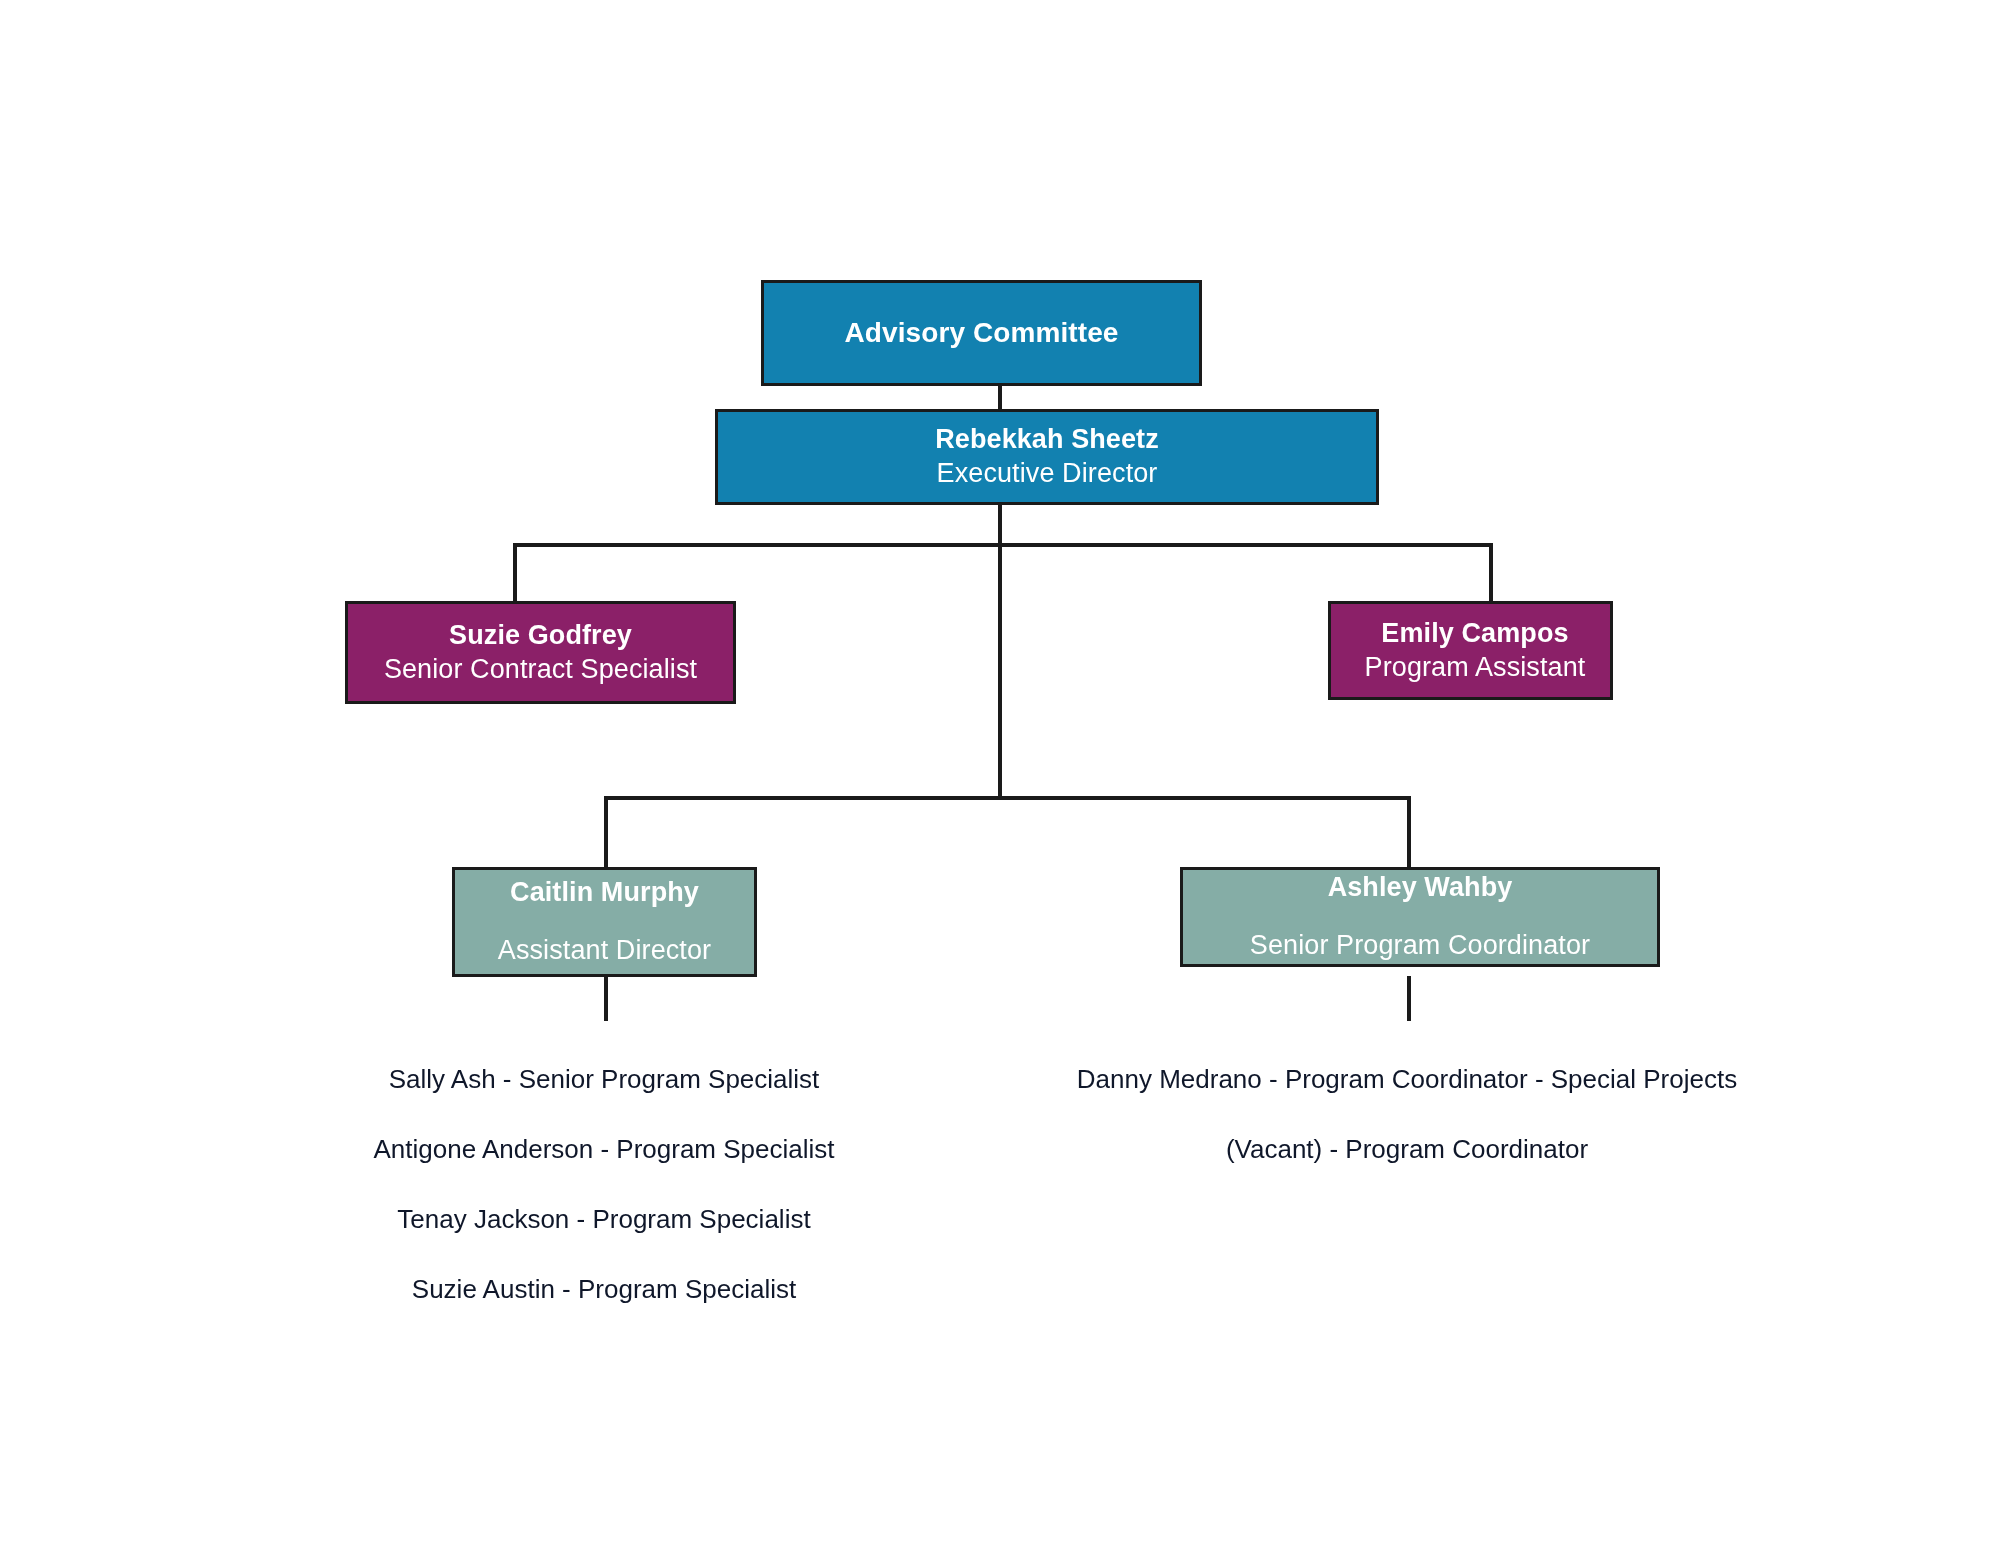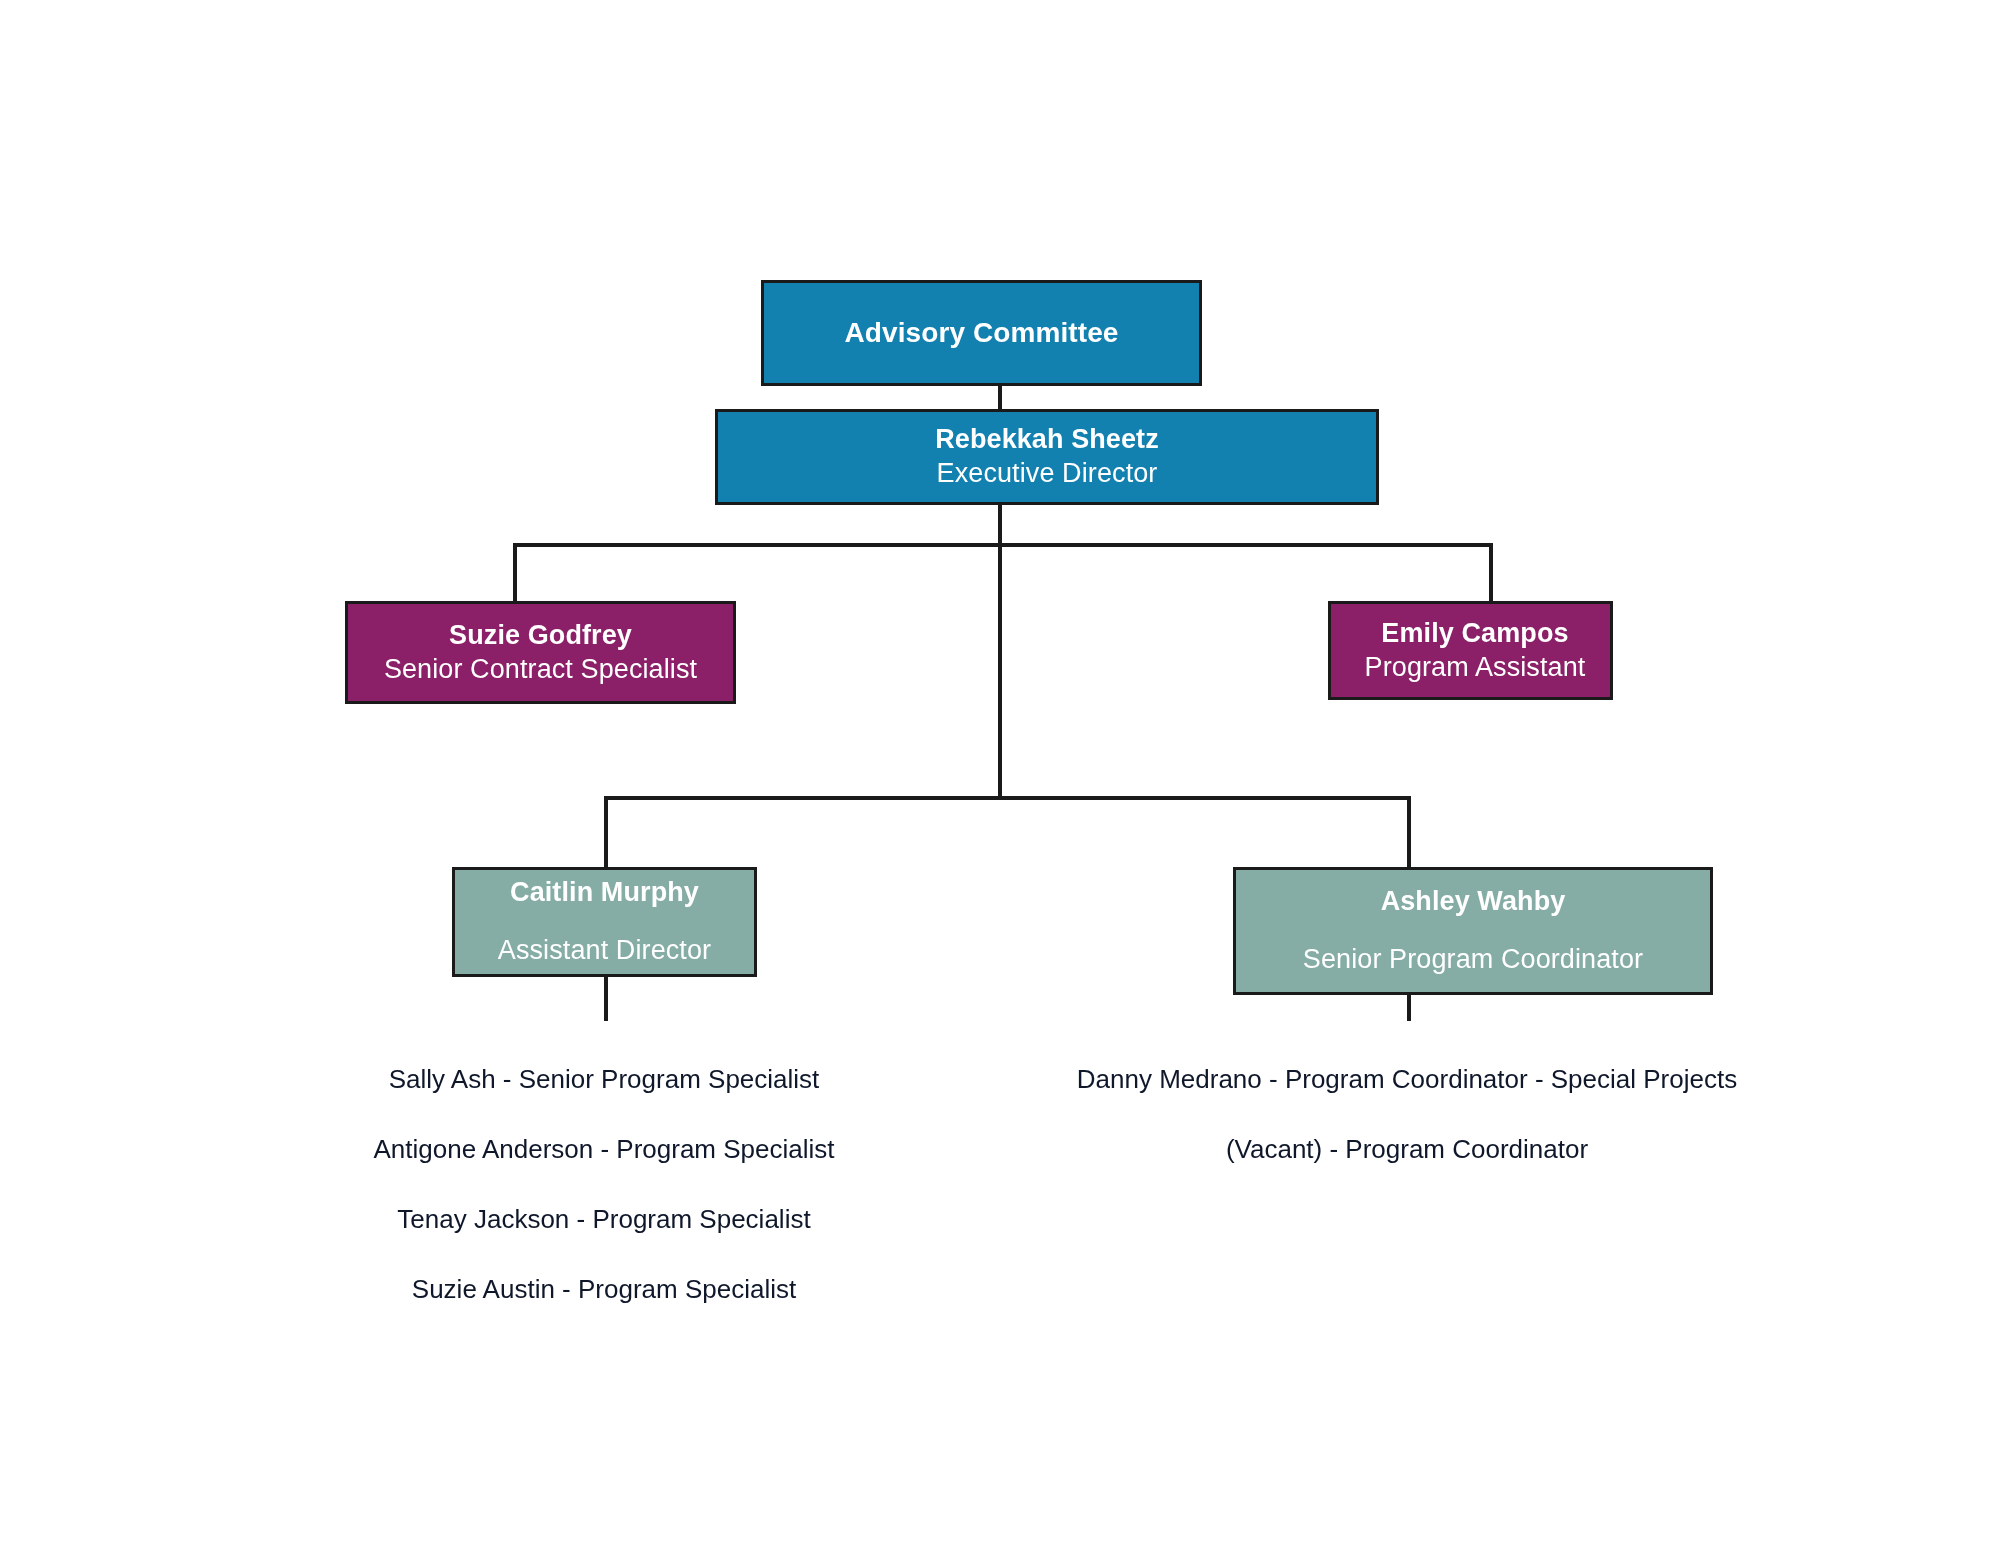--- a/index.html
+++ b/index.html
@@ -124,21 +124,21 @@
   <div class="node node--plum" style="left:1328px; top:601px; width:285px; height:99px;padding-left:9px;">
     <div class="node-name">Emily Campos</div>
     <div class="node-title">Program Assistant</div>
   </div>
 
   <div class="node node--sage" style="left:452px; top:867px; width:305px; height:110px;">
     <div class="node-name">Caitlin Murphy</div>
     <div class="node-title">Assistant Director</div>
   </div>
 
-  <div class="node node--sage" style="left:1233px; top:867px; width:480px; height:128px;">
+  <div class="node node--sage" style="left:1180px; top:867px; width:480px; height:100px;">
     <div class="node-name">Ashley Wahby</div>
     <div class="node-title">Senior Program Coordinator</div>
   </div>
 
   <div class="leaf-list" style="left:604px; top:1066px; transform:translateX(-50%);">
     <div class="leaf-item">Sally Ash - Senior Program Specialist</div>
     <div class="leaf-item">Antigone Anderson - Program Specialist</div>
     <div class="leaf-item">Tenay Jackson - Program Specialist</div>
     <div class="leaf-item">Suzie Austin - Program Specialist</div>
   </div>

